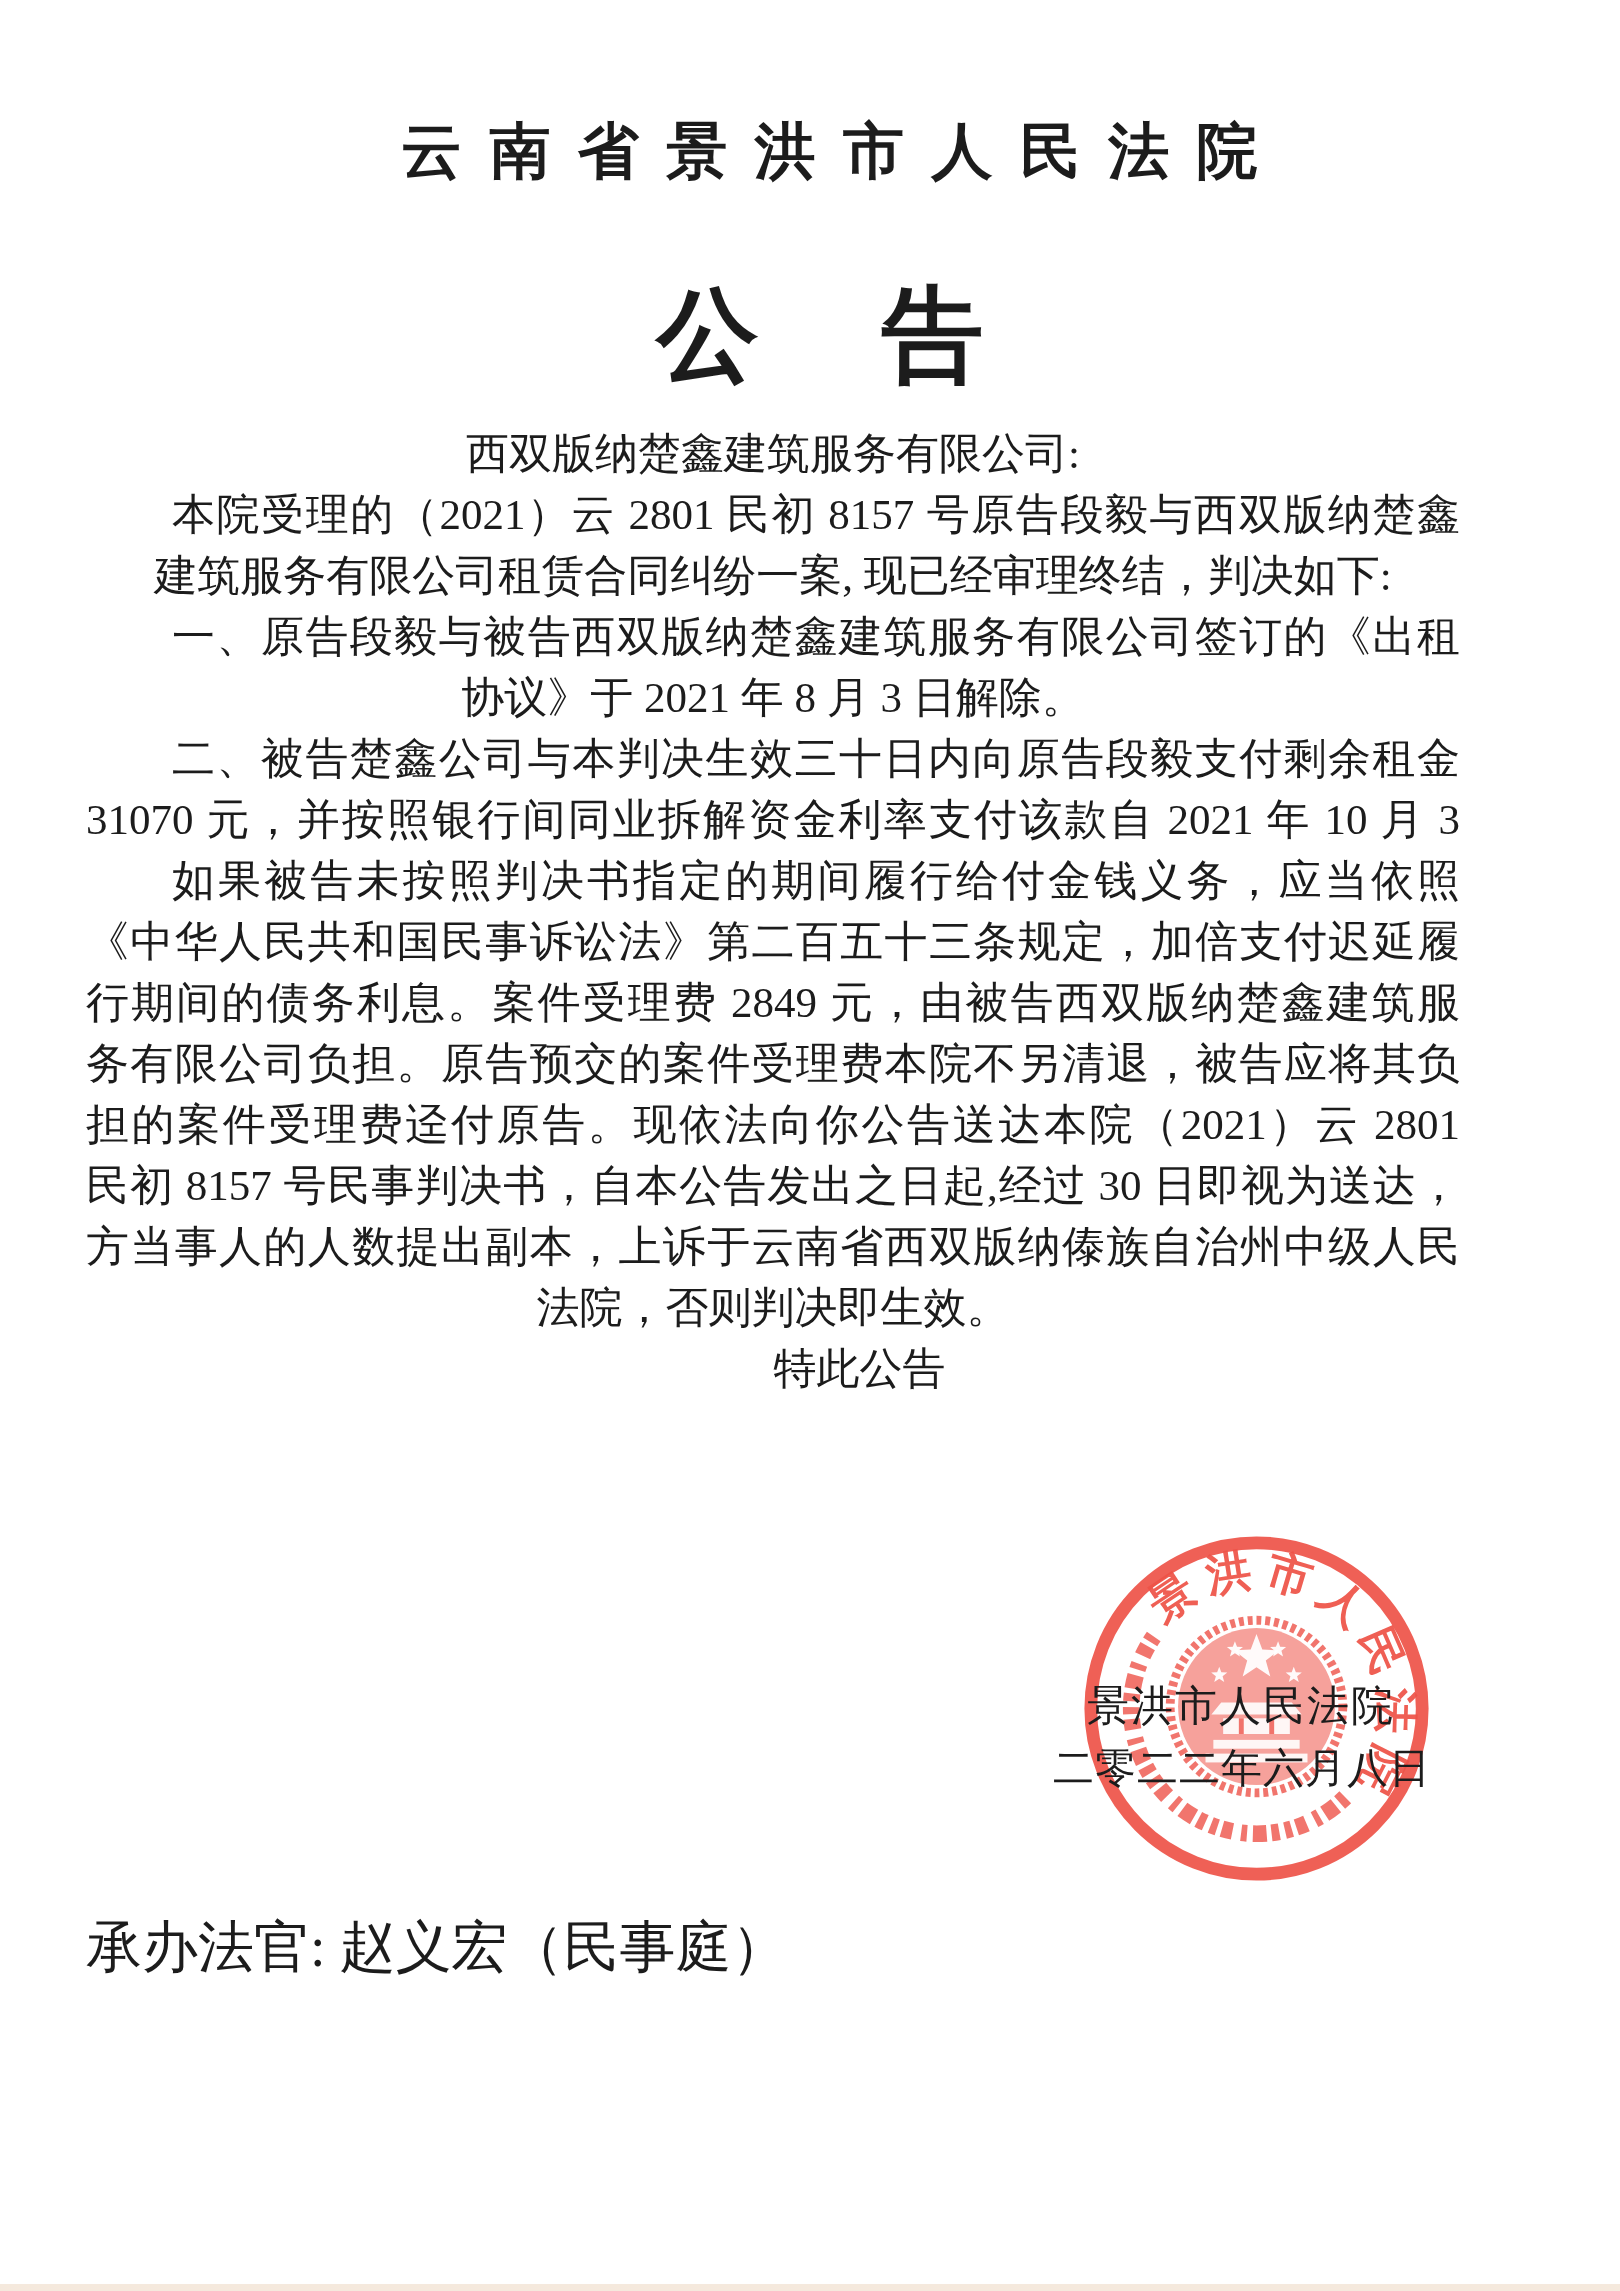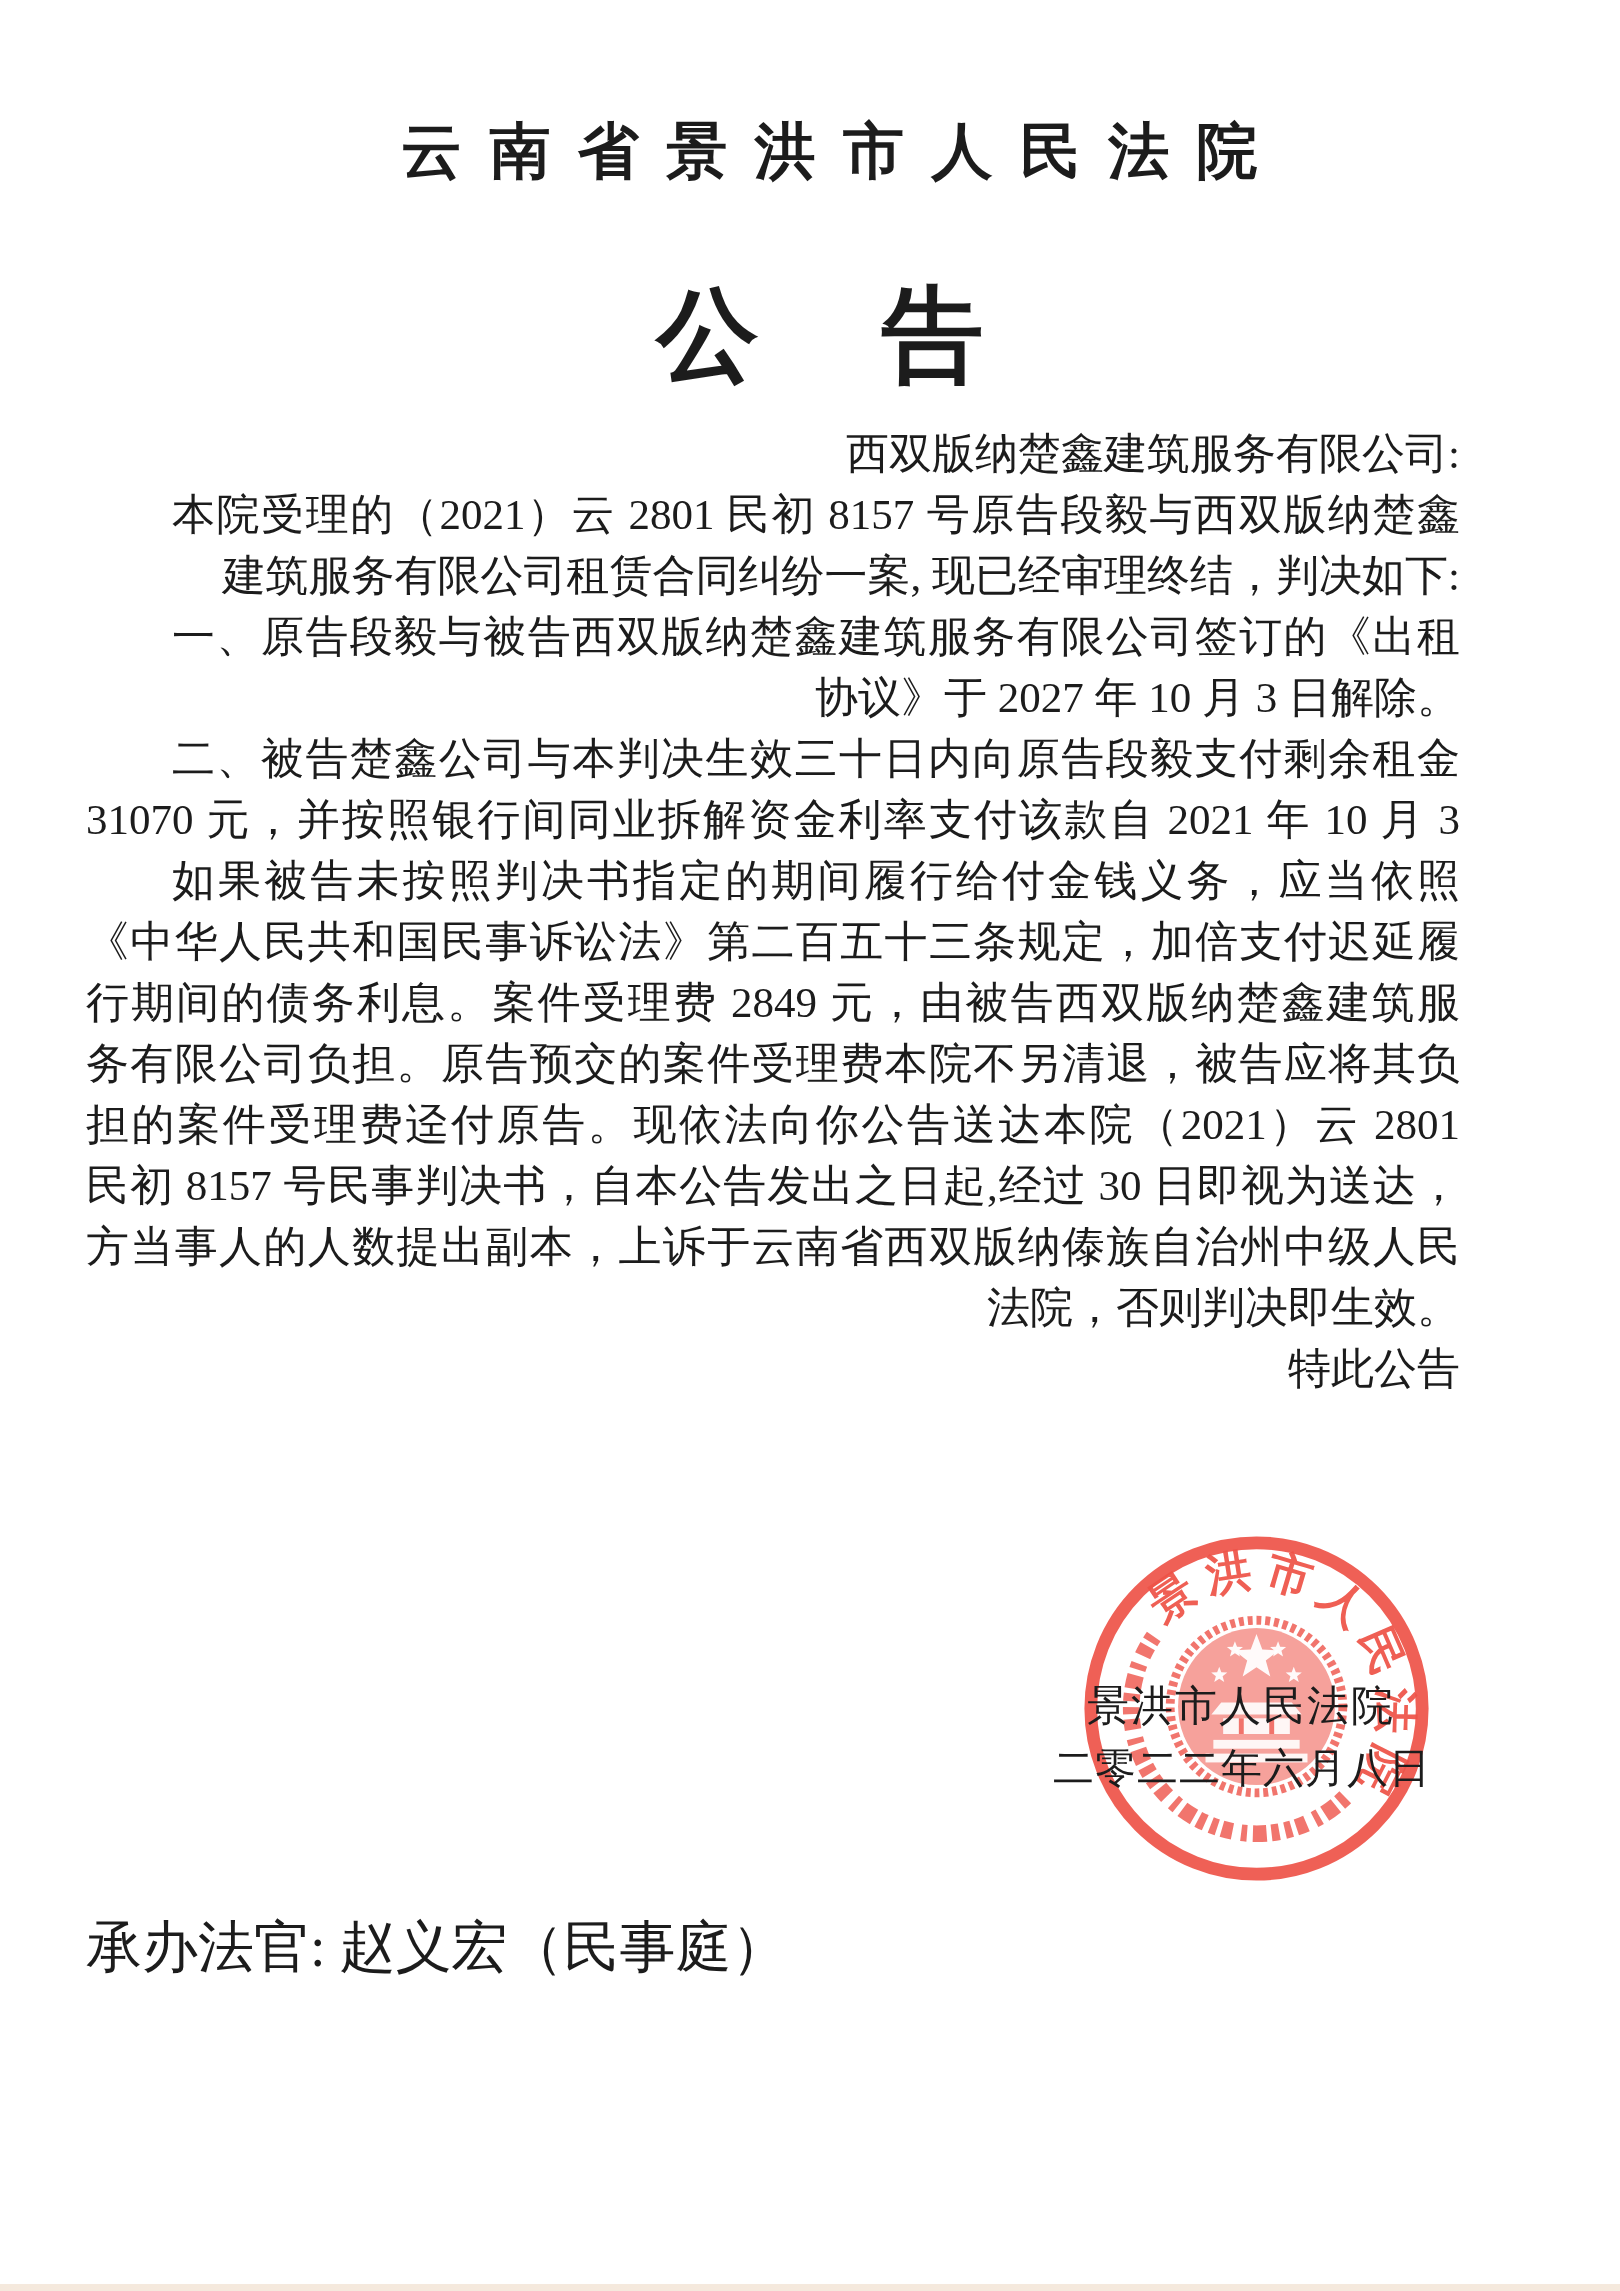--- a/index.html
+++ b/index.html
@@ -23,21 +23,21 @@
     position:absolute;left:10px;top:282px;width:100%;
     text-align:center;
     font-size:102px;font-weight:bold;
     letter-spacing:123px;padding-left:123px;box-sizing:border-box;
     line-height:1.05;
   }
   .body-text{
     position:absolute;left:86px;top:423px;width:1374px;
     font-size:43px;line-height:61px;
   }
-  .ln{height:61px;overflow:visible;text-align:right;}
+  .ln{height:61px;overflow:visible;text-align:center;}
   .fill{text-align:justify;text-align-last:justify;}
   .ind2{text-indent:86px;}
   .ind4{text-indent:173px;}
   .signature-court{
     position:absolute;top:1678px;right:225px;
     font-size:42px;letter-spacing:2px;z-index:3;
   }
   .signature-date{
     position:absolute;top:1741px;right:189px;
     font-size:41px;letter-spacing:1px;z-index:3;
@@ -62,21 +62,21 @@
 
   <div class="court-title">云南省景洪市人民法院</div>
 
   <div class="notice-title">公告</div>
 
   <div class="body-text">
     <div class="ln">西双版纳楚鑫建筑服务有限公司:</div>
     <div class="ln ind2 fill">本院受理的（2021）云 2801 民初 8157 号原告段毅与西双版纳楚鑫</div>
     <div class="ln">建筑服务有限公司租赁合同纠纷一案, 现已经审理终结，判决如下:</div>
     <div class="ln ind2 fill">一、原告段毅与被告西双版纳楚鑫建筑服务有限公司签订的《出租</div>
-    <div class="ln">协议》于 2027 年 10 月 3 日解除。</div>
+    <div class="ln">协议》于 2021 年 8 月 3 日解除。</div>
     <div class="ln ind2 fill">二、被告楚鑫公司与本判决生效三十日内向原告段毅支付剩余租金</div>
     <div class="ln fill">31070 元，并按照银行间同业拆解资金利率支付该款自 2021 年 10 月 3</div>
     <div class="ln ind2 fill">如果被告未按照判决书指定的期间履行给付金钱义务，应当依照</div>
     <div class="ln fill">《中华人民共和国民事诉讼法》第二百五十三条规定，加倍支付迟延履</div>
     <div class="ln fill">行期间的债务利息。案件受理费 2849 元，由被告西双版纳楚鑫建筑服</div>
     <div class="ln fill">务有限公司负担。原告预交的案件受理费本院不另清退，被告应将其负</div>
     <div class="ln fill">担的案件受理费迳付原告。现依法向你公告送达本院（2021）云 2801</div>
     <div class="ln fill">民初 8157 号民事判决书，自本公告发出之日起,经过 30 日即视为送达，</div>
     <div class="ln fill">方当事人的人数提出副本，上诉于云南省西双版纳傣族自治州中级人民</div>
     <div class="ln">法院，否则判决即生效。</div>

